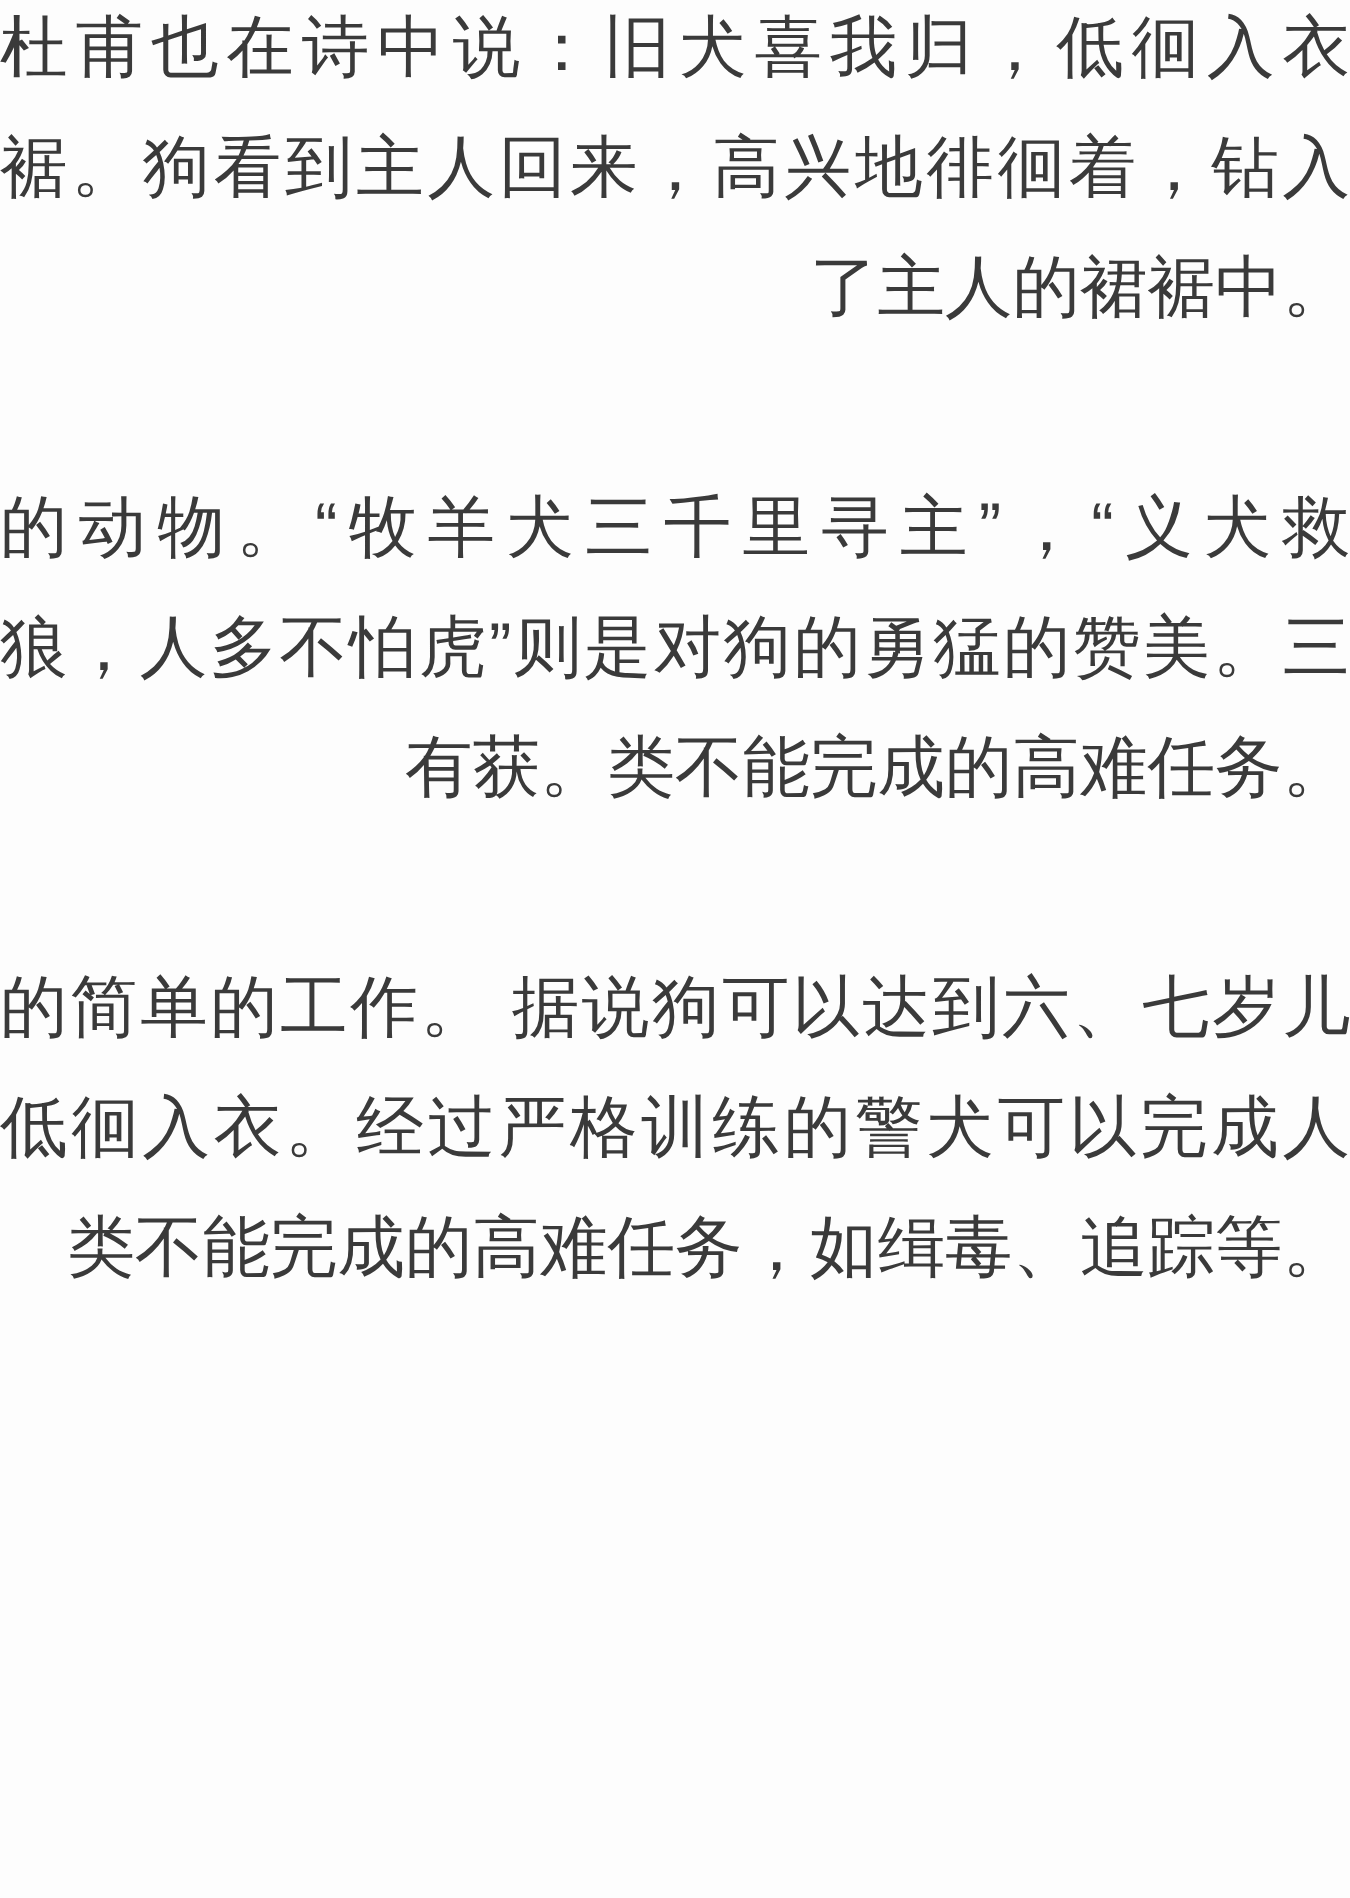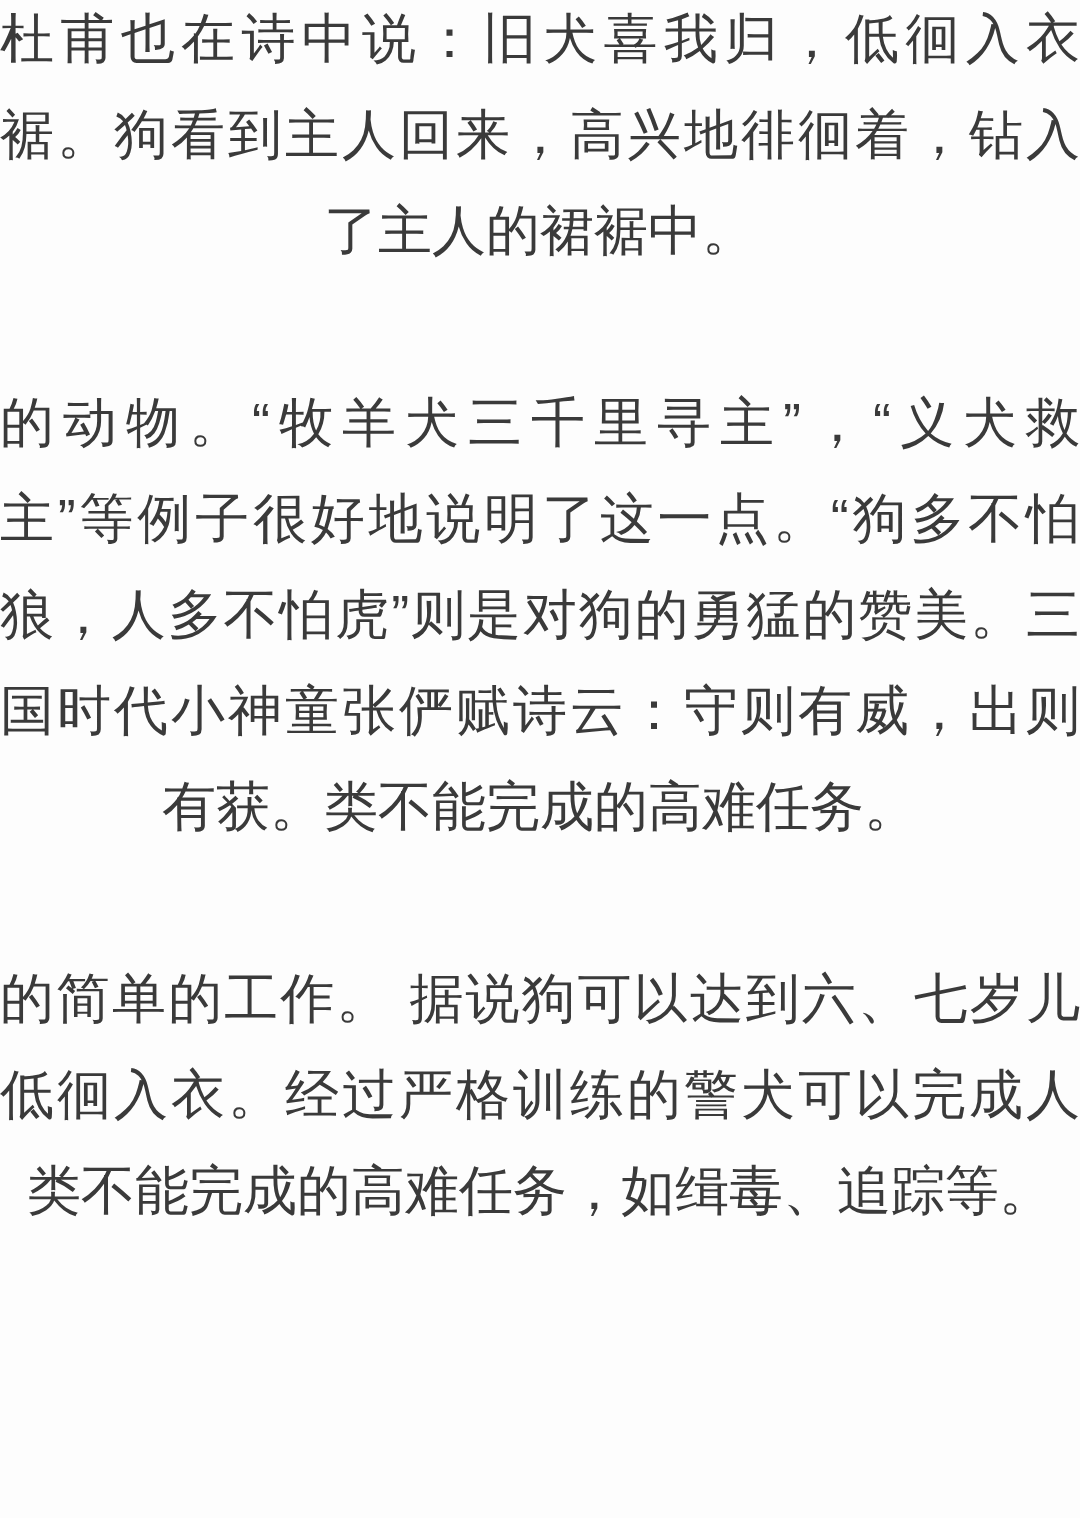--- a/index.html
+++ b/index.html
@@ -37,40 +37,39 @@
   }
   
   .line.j {
     white-space: normal;
     text-align: justify;
     text-align-last: justify;
     text-justify: inter-character;
   }
   
   .line.last {
-    text-align: center;
+    text-align: right;
+    font-family: Liberation Serif, serif;
   }
 </style>
 </head>
 <body>
 
 <div class="page">
   <div class="content">
 
     <div class="paragraph">
       <div class="line j">杜甫也在诗中说：旧犬喜我归，低徊入衣</div>
       <div class="line j">裾。狗看到主人回来，高兴地徘徊着，钻入</div>
       <div class="line last">了主人的裙裾中。</div>
     </div>
 
     <div class="paragraph">
       <div class="line j">的动物。“牧羊犬三千里寻主”，“义犬救</div>
-      <div class="line j">主”等例子很好地说明了这一点。“狗多不怕</div>
       <div class="line j">狼，人多不怕虎”则是对狗的勇猛的赞美。三</div>
-      <div class="line j">国时代小神童张俨赋诗云：守则有威，出则</div>
       <div class="line last">有获。类不能完成的高难任务。</div>
     </div>
 
     <div class="paragraph">
       <div class="line j">的简单的工作。 据说狗可以达到六、七岁儿</div>
       <div class="line j">低徊入衣。经过严格训练的警犬可以完成人</div>
       <div class="line last">类不能完成的高难任务，如缉毒、追踪等。</div>
     </div>
 
   </div>

